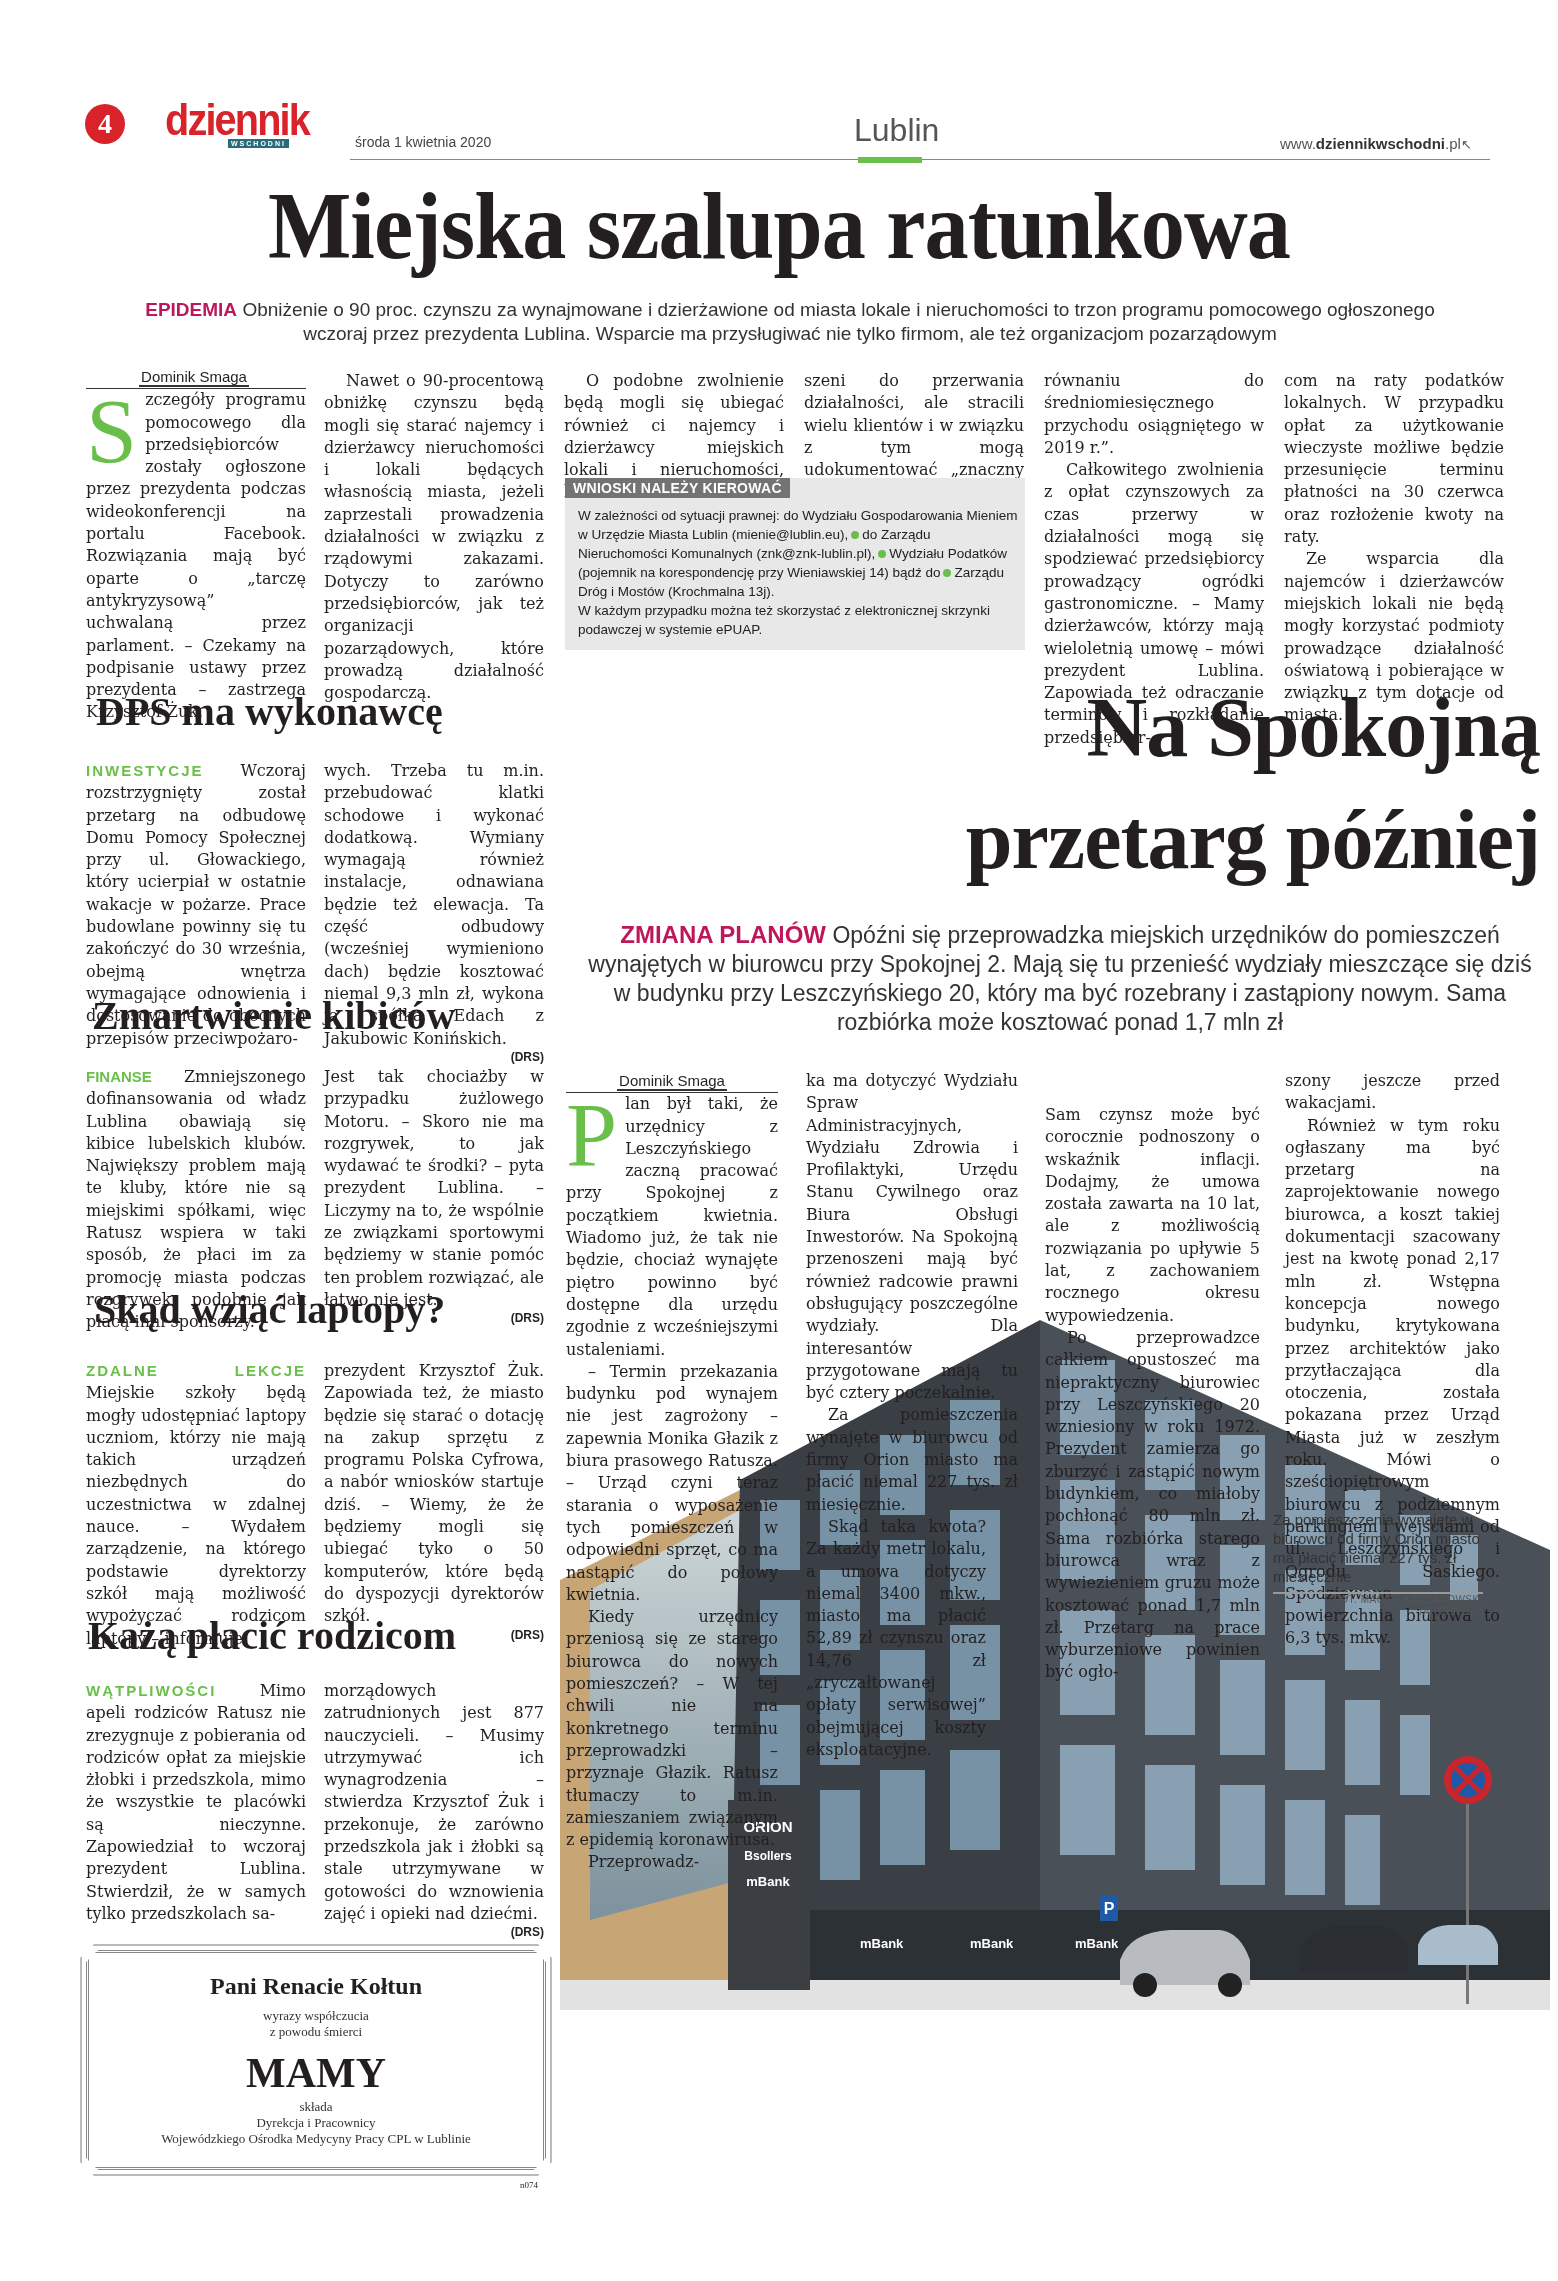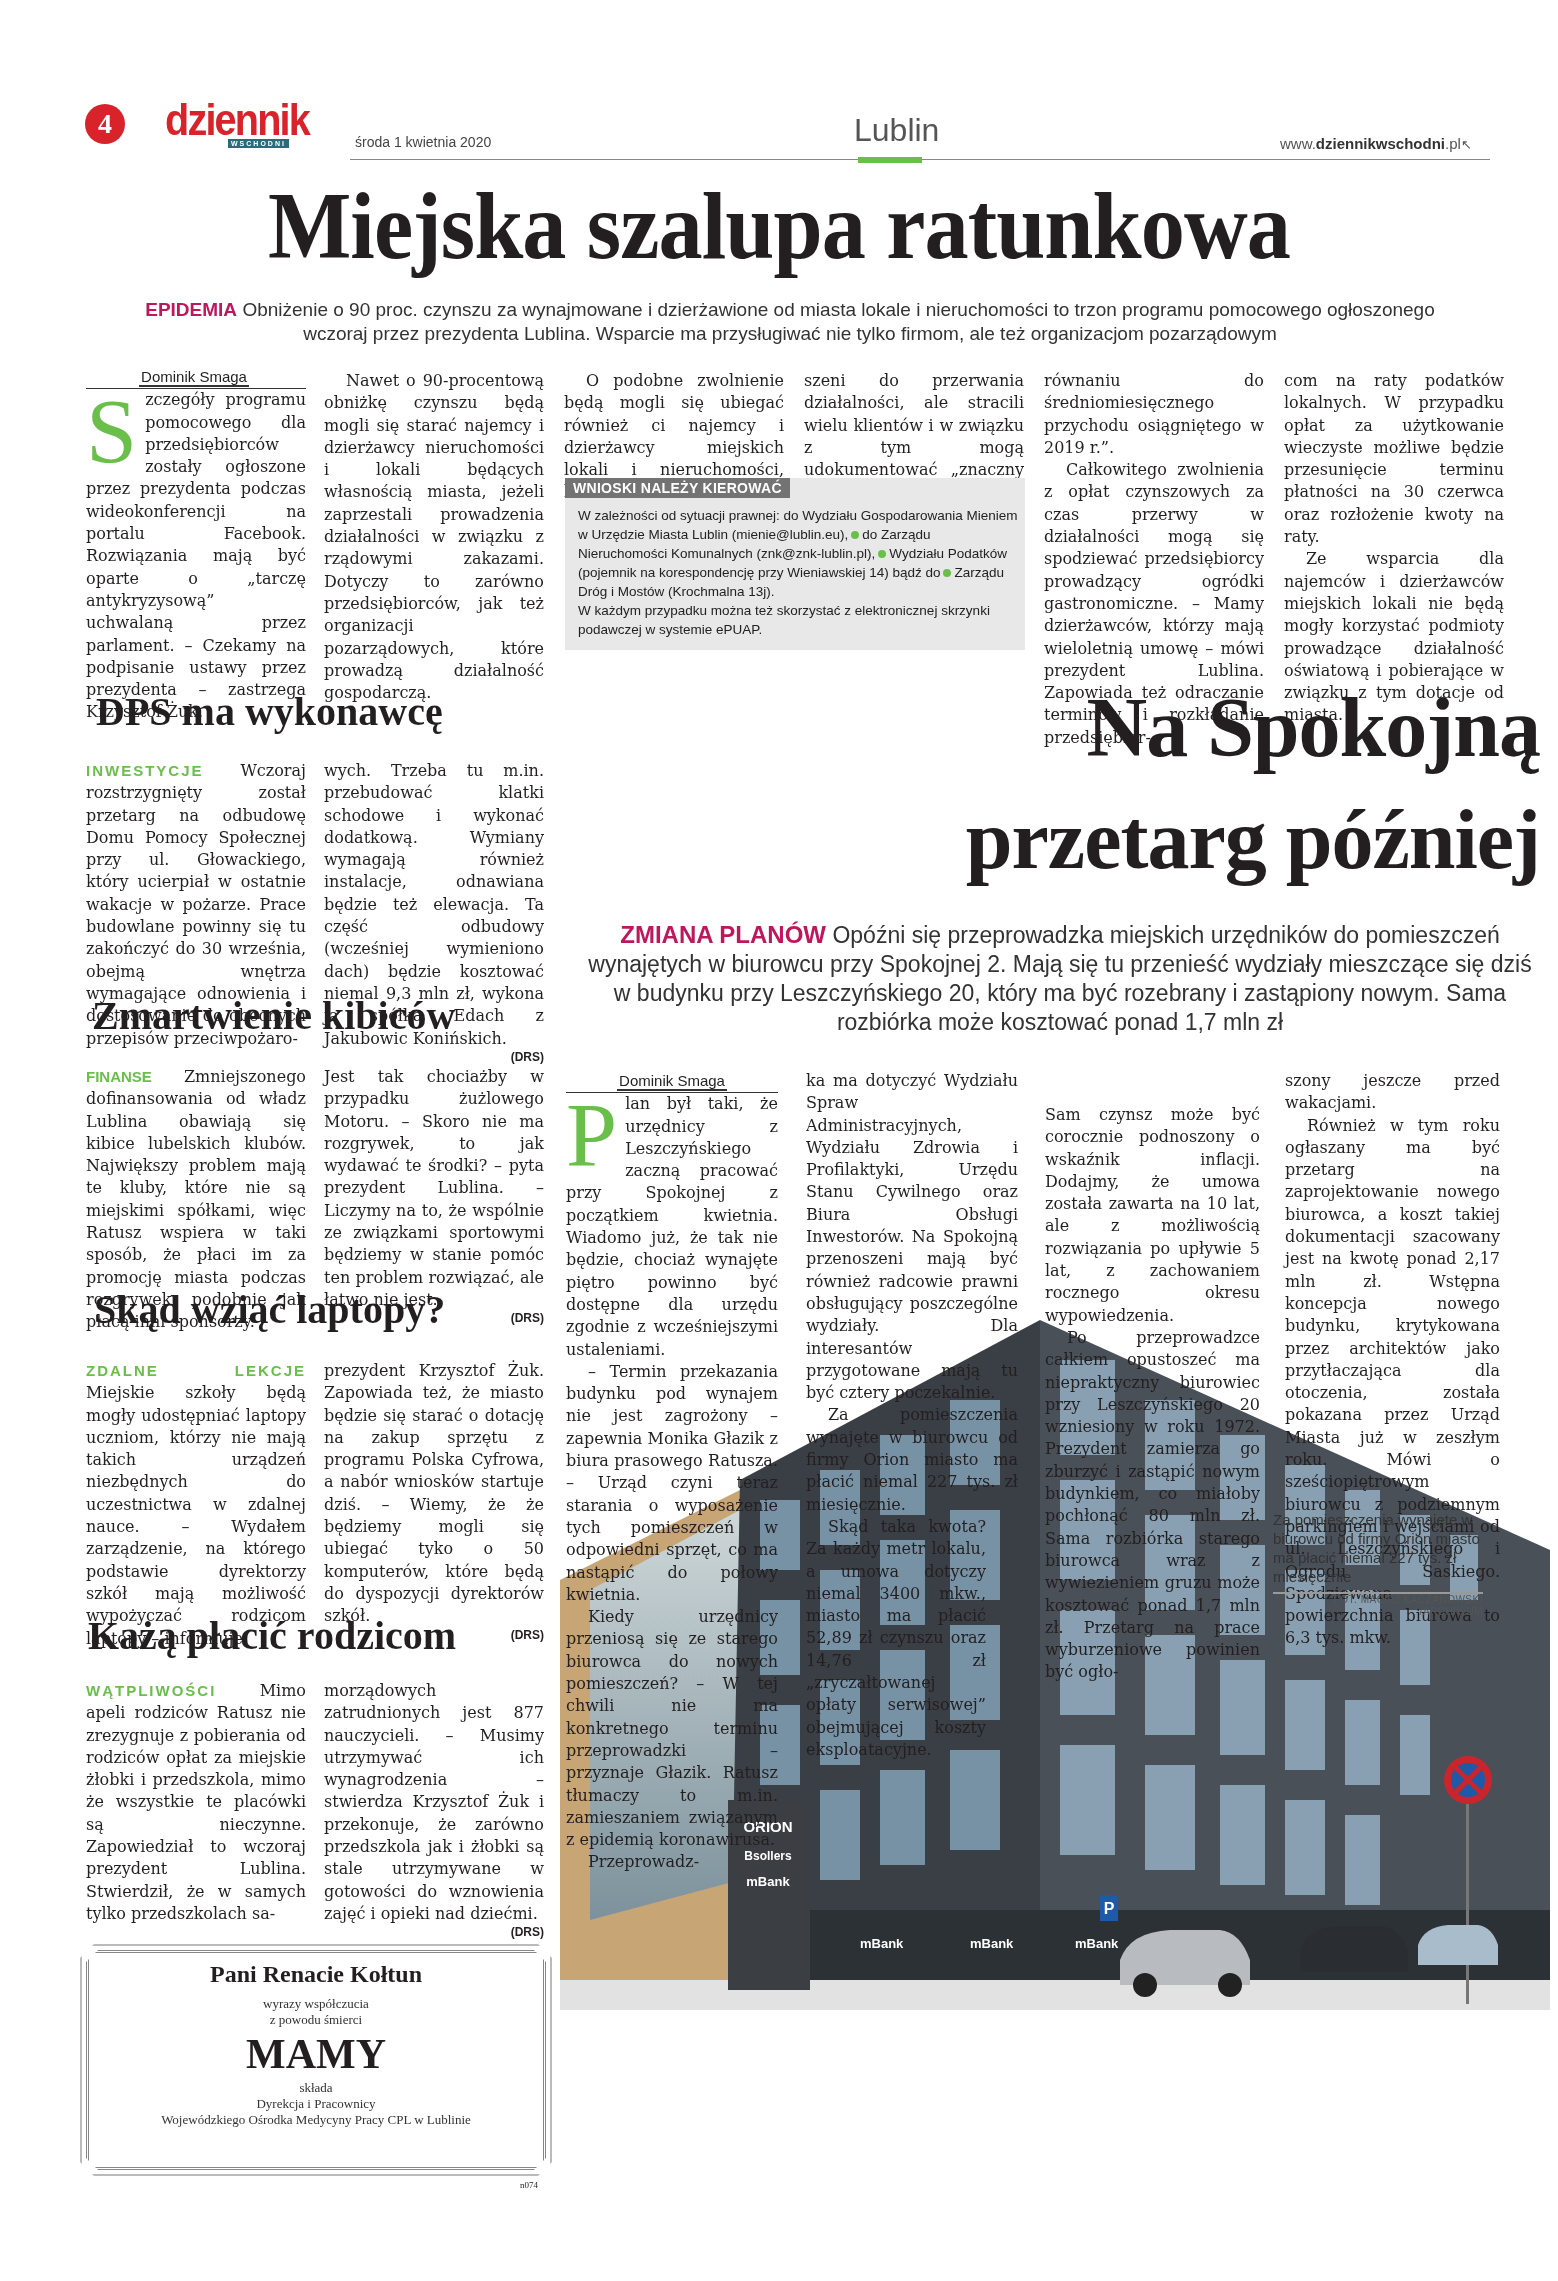--- a/index.html
+++ b/index.html
@@ -34,23 +34,23 @@
   .brief .k{font:700 15px "Liberation Sans",sans-serif;color:#6abf4b;letter-spacing:2px}
   .drs{font:700 12px "Liberation Sans",sans-serif;text-align:right}
   .headline2{left:580px;width:960px;text-align:right;top:672px;font:700 84px/112px "Liberation Serif",serif;letter-spacing:-1px}
   .lead2{left:585px;width:950px;top:920px;text-align:center;font:23px/29px "Liberation Sans",sans-serif;color:#333}
   .lead2 .kicker{font-size:24px}
   .photo{left:560px;top:1320px;width:990px;height:690px;overflow:hidden}
   .caption{left:1273px;top:1510px;width:210px;font:15px/19px "Liberation Sans",sans-serif;color:#333}
   .credit{left:1273px;top:1592px;width:210px;border-top:2px solid #999;padding-top:0;font:10px/12px "Liberation Sans",sans-serif;color:#555;text-align:right;letter-spacing:.5px}
   .obit{left:86px;top:1950px;width:460px;height:220px;border:3px double #888;clip-path:polygon(12px 0,calc(100% - 12px) 0,100% 12px,100% calc(100% - 12px),calc(100% - 12px) 100%,12px 100%,0 calc(100% - 12px),0 12px);text-align:center}
   .obit-frame{left:80px;top:1944px;width:472px;height:232px;border:2px solid #bbb;clip-path:polygon(14px 0,calc(100% - 14px) 0,100% 14px,100% calc(100% - 14px),calc(100% - 14px) 100%,14px 100%,0 calc(100% - 14px),0 14px)}
-  .obit .name{font:700 24px "Liberation Serif",serif;margin-top:8px}
+  .obit .name{font:700 24px "Liberation Serif",serif;margin-top:20px}
   .obit .sm{font:13px/16px "Liberation Serif",serif;color:#333}
-  .obit .big{font:700 42px "Liberation Serif",serif;margin:2px 0 2px}
+  .obit .big{font:700 42px "Liberation Serif",serif;margin:9px 0 2px}
   .obit-code{left:520px;top:2180px;font:9px "Liberation Serif",serif}
 </style>
 </head>
 <body>
 
 <div class="abs page-num">
     <span>4</span>
   </div>
 <div class="abs logo">dziennik</div>
 <div class="abs logo-sub">WSCHODNI</div>

